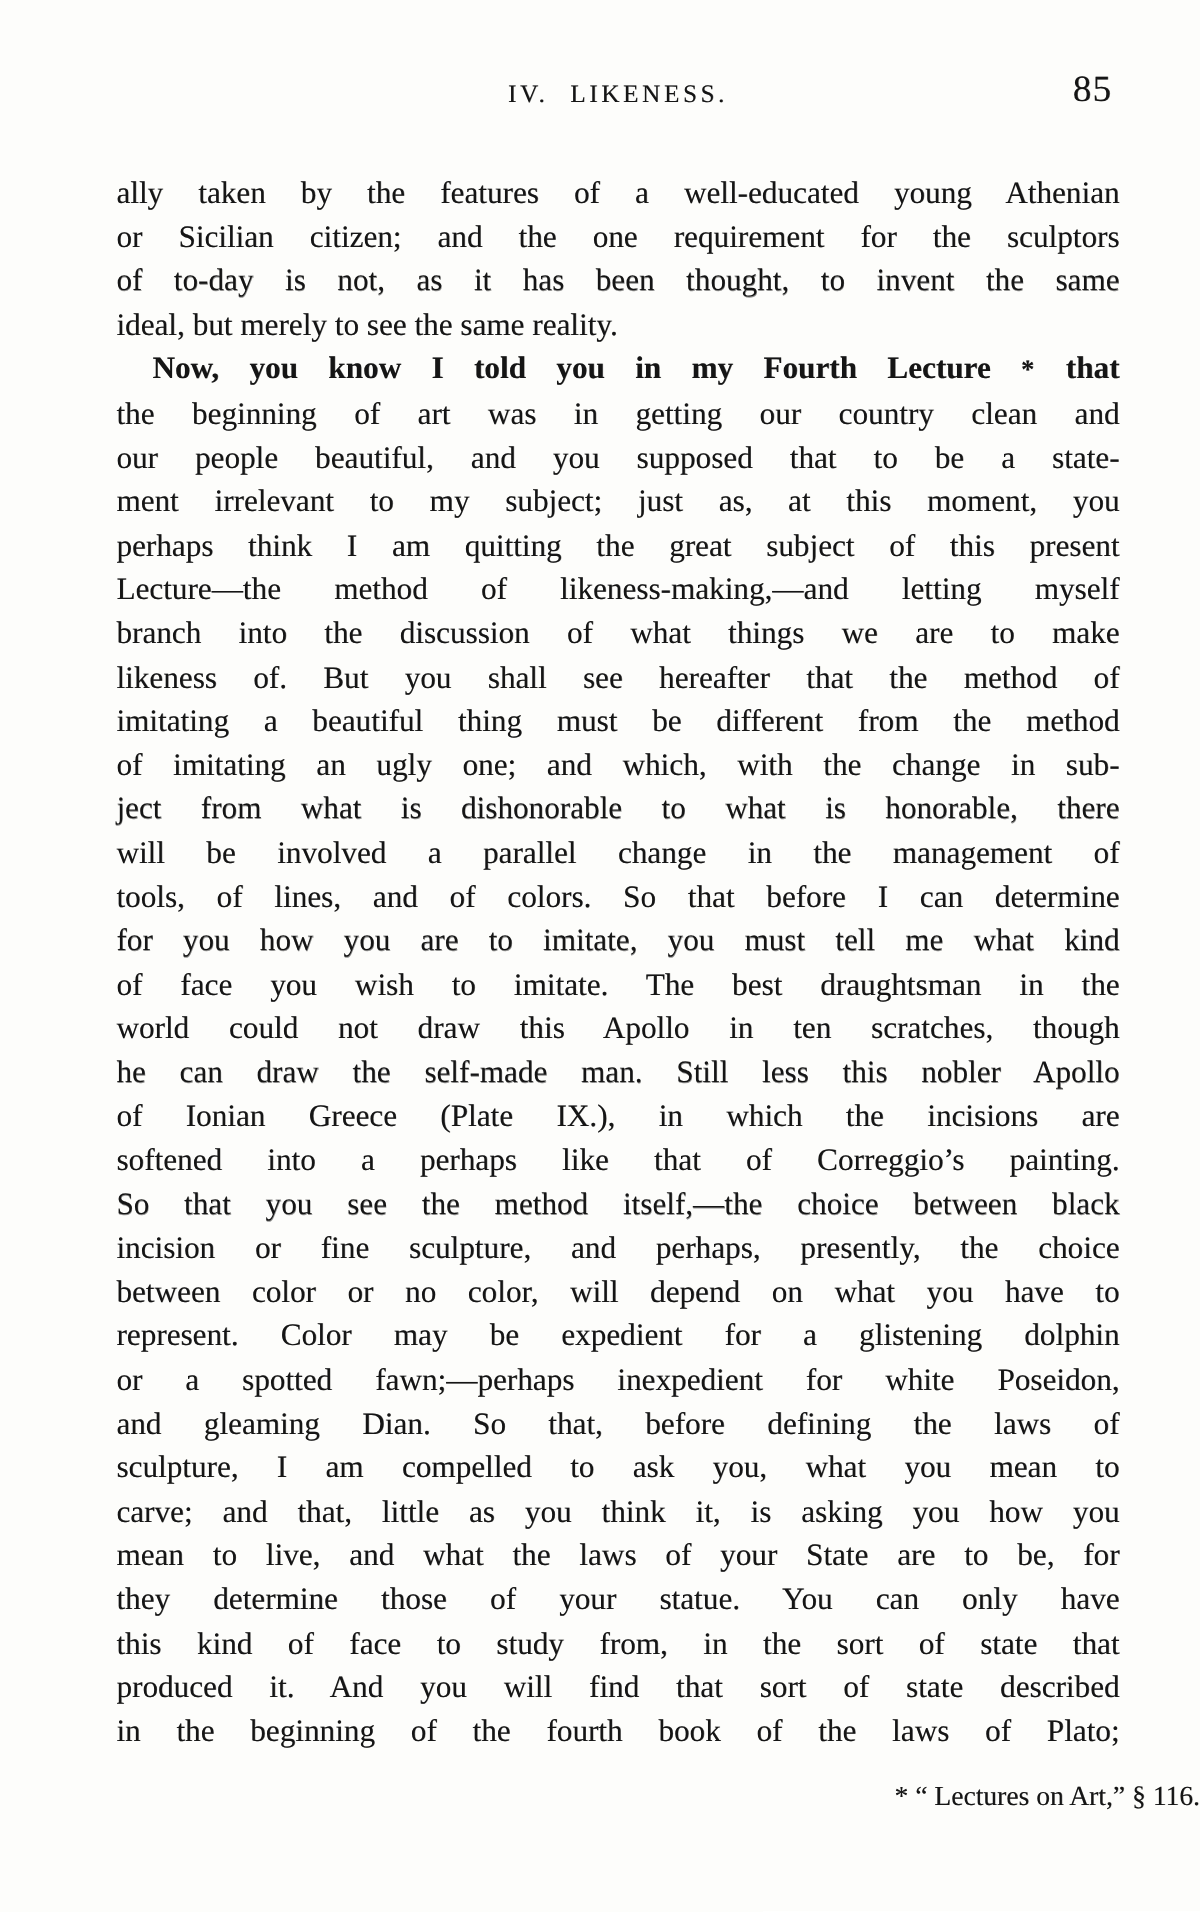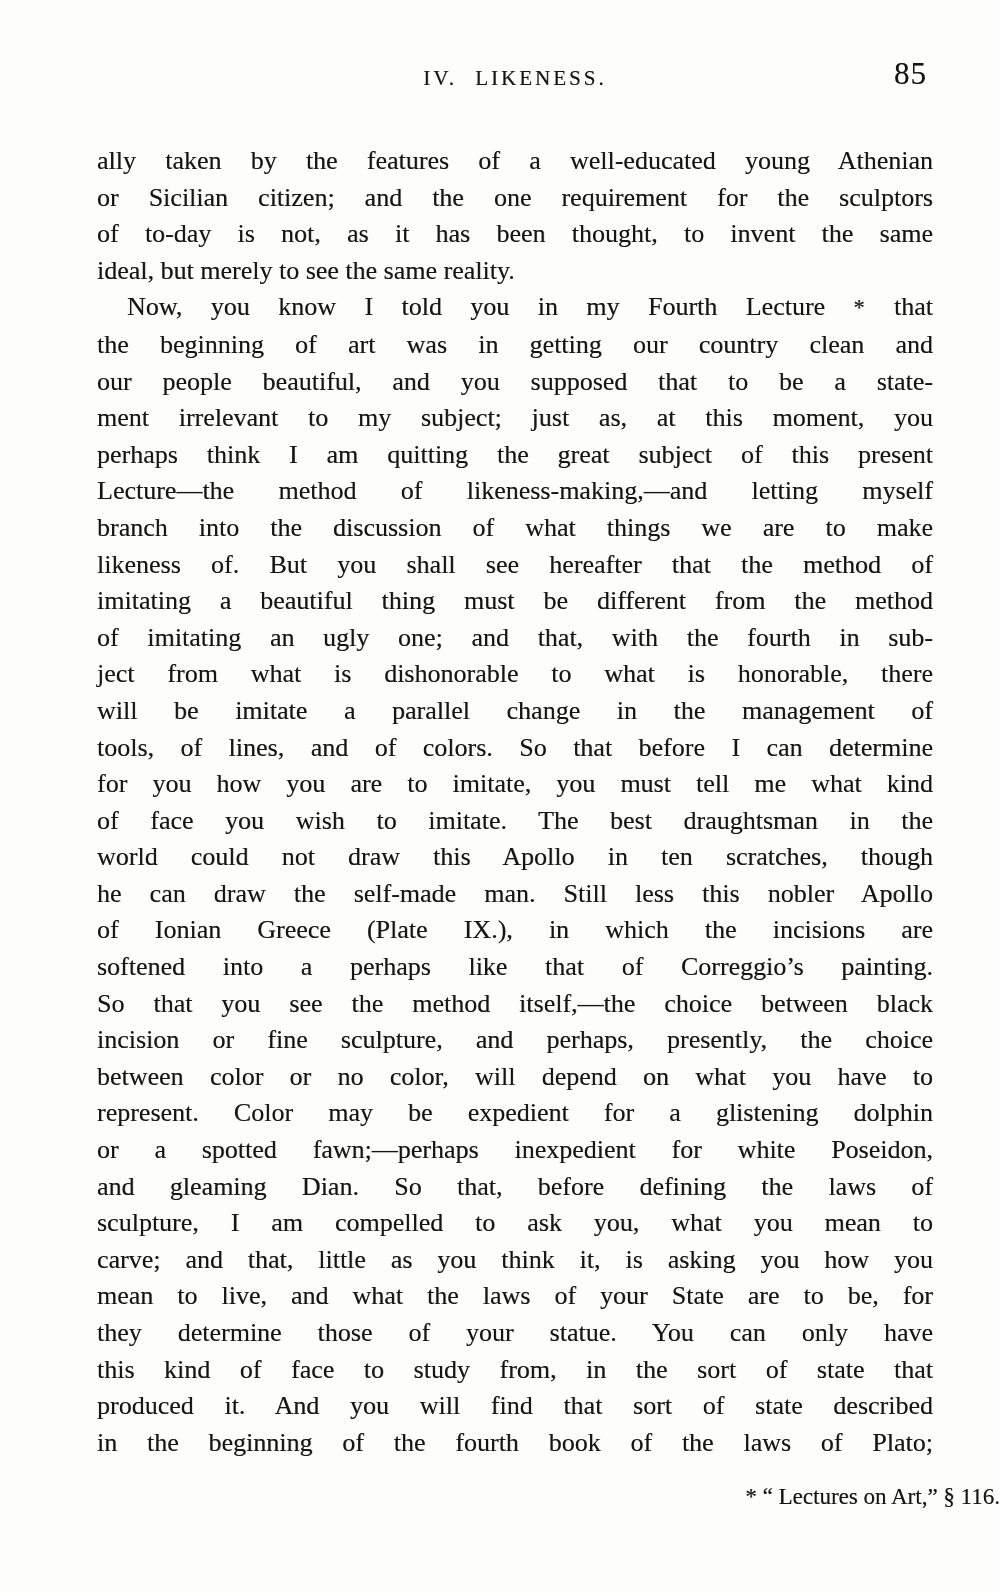--- a/index.html
+++ b/index.html
@@ -18,21 +18,21 @@
     text-align:center;
     font-size:21px;letter-spacing:3px;word-spacing:10px;
   }
   .page-num{position:absolute;right:6px;top:-4px;font-size:31px;letter-spacing:1px;text-align:right;}
   .text-block{
     position:absolute;left:97px;top:126px;width:836px;
     font-size:26px;line-height:36.6px;margin-top:17px;
   }
   .line{text-align:justify;text-align-last:justify;}
   .line.end{text-align-last:left;}
-  .line.indent{padding-left:30px;}
+  .line.indent{padding-left:30px;font-weight:bold;}
   .it{}
   .fnmark{font-size:0.85em;letter-spacing:1px;}
   .footnote{
     position:absolute;left:0;top:1484px;width:100%;
     text-align:right;font-size:23px;
   }
 </style>
 </head>
 <body>
 
@@ -49,23 +49,23 @@
       <div class="line end"><span>ideal, but merely to see the same reality.</span></div>
       <div class="line indent"><span>Now, you know I told you in my Fourth Lecture </span><span class="fnmark">*</span><span> that</span></div>
       <div class="line"><span>the beginning of art was in getting our country clean and</span></div>
       <div class="line"><span>our people beautiful, and you supposed that to be a state-</span></div>
       <div class="line"><span>ment irrelevant to my subject; just as, at this moment, you</span></div>
       <div class="line"><span>perhaps think I am quitting the great subject of this present</span></div>
       <div class="line"><span>Lecture—the method of likeness-making,—and letting myself</span></div>
       <div class="line"><span>branch into the discussion of what things we are to make</span></div>
       <div class="line"><span>likeness of. But you shall see hereafter that the method of</span></div>
       <div class="line"><span>imitating a beautiful thing must be different from the method</span></div>
-      <div class="line"><span>of imitating an ugly one; and that, with the fourth in sub-</span></div>
+      <div class="line"><span>of imitating an ugly one; and which, with the change in sub-</span></div>
       <div class="line"><span>ject from what is dishonorable to what is honorable, there</span></div>
-      <div class="line"><span>will be imitate a parallel change in the management of</span></div>
+      <div class="line"><span>will be involved a parallel change in the management of</span></div>
       <div class="line"><span>tools, of lines, and of colors. So that before I can determine</span></div>
       <div class="line"><span>for you </span><span class="it">how</span><span> you are to imitate, you must tell me what kind</span></div>
       <div class="line"><span>of face you wish to imitate. The best draughtsman in the</span></div>
       <div class="line"><span>world could not draw this Apollo in ten scratches, though</span></div>
       <div class="line"><span>he can draw the self-made man. Still less this nobler Apollo</span></div>
       <div class="line"><span>of Ionian Greece (Plate IX.), in which the incisions are</span></div>
       <div class="line"><span>softened into a perhaps like that of Correggio’s painting.</span></div>
       <div class="line"><span>So that you see the method itself,—the choice between black</span></div>
       <div class="line"><span>incision or fine sculpture, and perhaps, presently, the choice</span></div>
       <div class="line"><span>between color or no color, will depend on what you have to</span></div>

